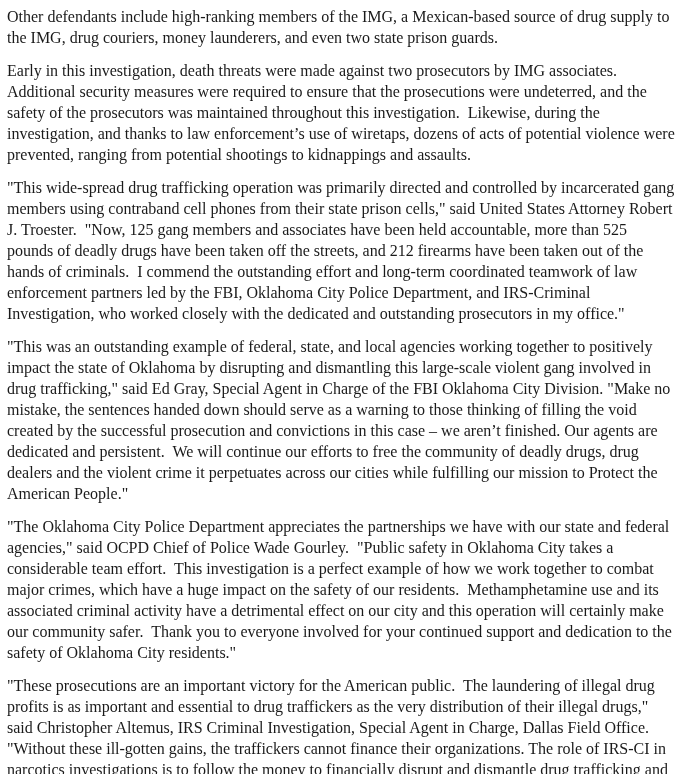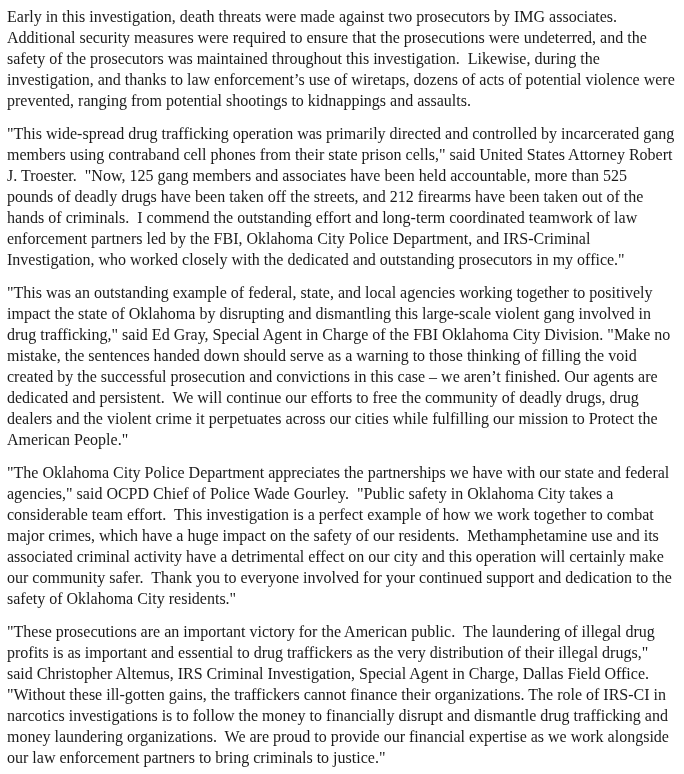--- a/index.html
+++ b/index.html
@@ -26,19 +26,20 @@
   .article-body p {
     margin: 0 0 12px 0;
     white-space: pre-wrap;
   }
 </style>
 </head>
 <body>
 
 <div class="page">
   <article class="article-body">
+    <p>Other defendants include high-ranking members of the IMG, a Mexican-based source of drug supply to the IMG, drug couriers, money launderers, and even two state prison guards.</p>
     <p>Early in this investigation, death threats were made against two prosecutors by IMG associates.  Additional security measures were required to ensure that the prosecutions were undeterred, and the safety of the prosecutors was maintained throughout this investigation.  Likewise, during the investigation, and thanks to law enforcement’s use of wiretaps, dozens of acts of potential violence were prevented, ranging from potential shootings to kidnappings and assaults.</p>
     <p>"This wide-spread drug trafficking operation was primarily directed and controlled by incarcerated gang members using contraband cell phones from their state prison cells," said United States Attorney Robert J. Troester.  "Now, 125 gang members and associates have been held accountable, more than 525 pounds of deadly drugs have been taken off the streets, and 212 firearms have been taken out of the hands of criminals.  I commend the outstanding effort and long-term coordinated teamwork of law enforcement partners led by the FBI, Oklahoma City Police Department, and IRS-Criminal Investigation, who worked closely with the dedicated and outstanding prosecutors in my office."</p>
     <p>"This was an outstanding example of federal, state, and local agencies working together to positively impact the state of Oklahoma by disrupting and dismantling this large-scale violent gang involved in drug trafficking," said Ed Gray, Special Agent in Charge of the FBI Oklahoma City Division. "Make no mistake, the sentences handed down should serve as a warning to those thinking of filling the void created by the successful prosecution and convictions in this case – we aren’t finished. Our agents are dedicated and persistent.  We will continue our efforts to free the community of deadly drugs, drug dealers and the violent crime it perpetuates across our cities while fulfilling our mission to Protect the American People."</p>
     <p>"The Oklahoma City Police Department appreciates the partnerships we have with our state and federal agencies," said OCPD Chief of Police Wade Gourley.  "Public safety in Oklahoma City takes a considerable team effort.  This investigation is a perfect example of how we work together to combat major crimes, which have a huge impact on the safety of our residents.  Methamphetamine use and its associated criminal activity have a detrimental effect on our city and this operation will certainly make our community safer.  Thank you to everyone involved for your continued support and dedication to the safety of Oklahoma City residents."</p>
     <p>"These prosecutions are an important victory for the American public.  The laundering of illegal drug profits is as important and essential to drug traffickers as the very distribution of their illegal drugs," said Christopher Altemus, IRS Criminal Investigation, Special Agent in Charge, Dallas Field Office.  "Without these ill-gotten gains, the traffickers cannot finance their organizations. The role of IRS-CI in narcotics investigations is to follow the money to financially disrupt and dismantle drug trafficking and money laundering organizations.  We are proud to provide our financial expertise as we work alongside our law enforcement partners to bring criminals to justice."</p>
   </article>
 </div>
 
 </body></html>

